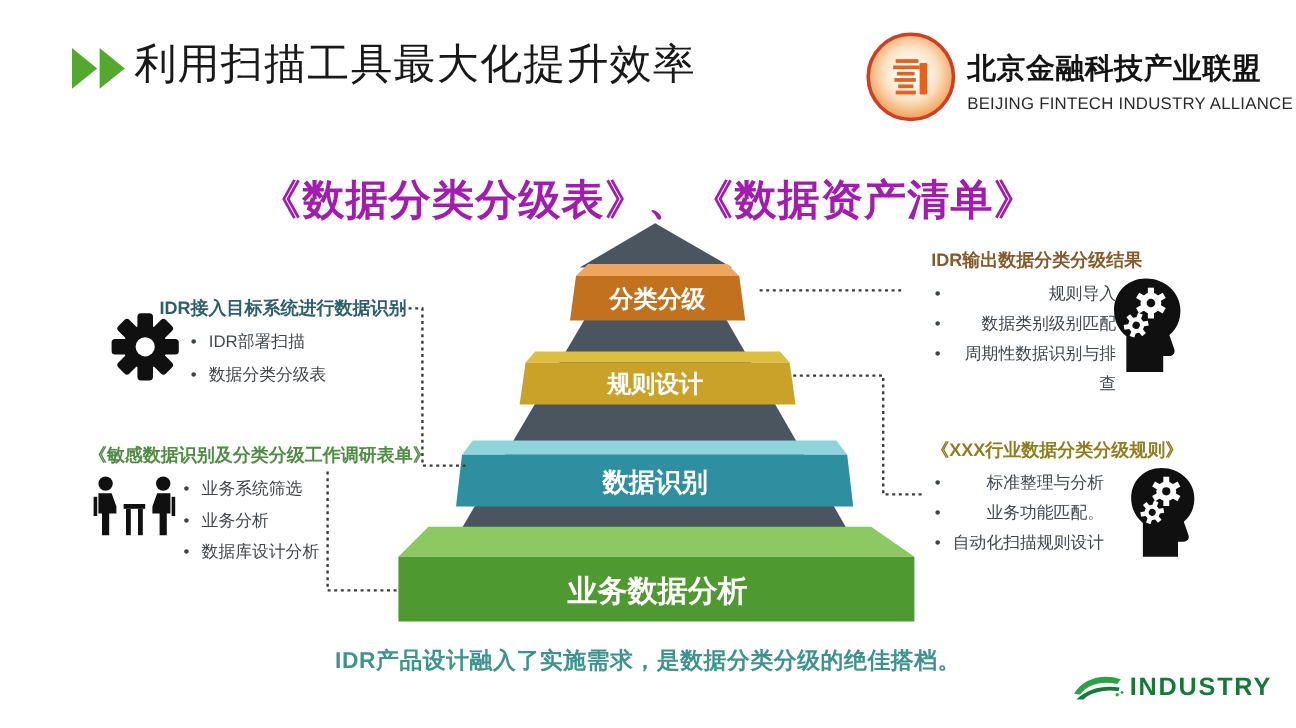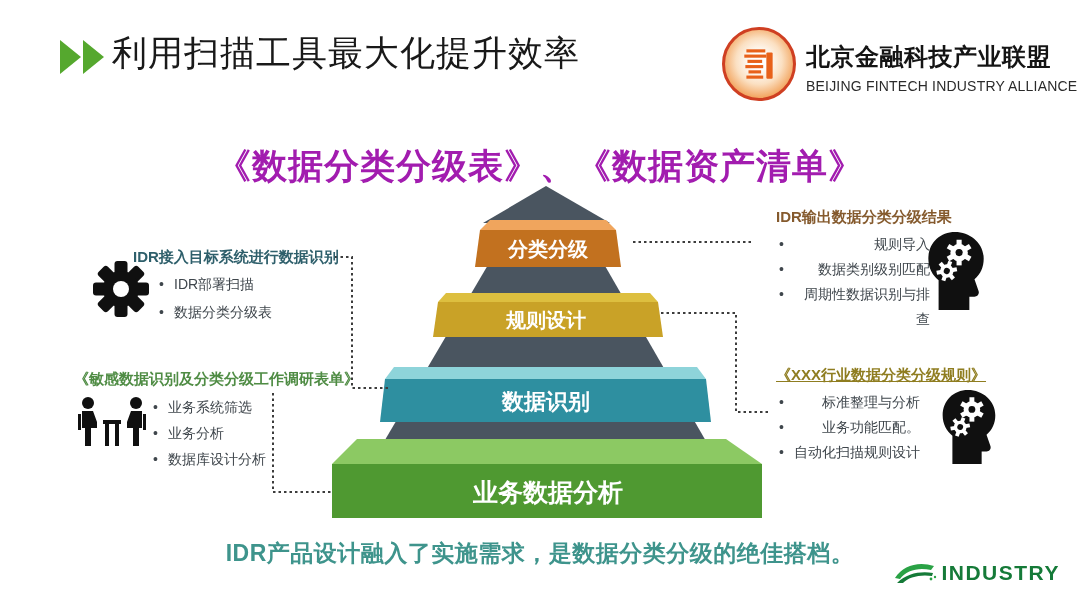--- a/index.html
+++ b/index.html
@@ -32,21 +32,21 @@
   .c-brown{color:#855a2d;}
   .c-gold{color:#8f7d20;}
   .bullets{position:absolute;margin:0;padding:0;list-style:none;}
   .bullets li{position:relative;padding-left:16px;font-size:14px;color:#3f464c;}
   .bullets li::before{content:"\2022";position:absolute;left:1px;top:0;color:#3f464c;}
   .lh28 li{line-height:28px;}
   .lh26 li{line-height:26px;}
   .lh25 li{line-height:25px;text-align:right;}
   .icon{position:absolute;}
   
-  #footer-note{position:absolute;left:0;right:0;top:538px;text-align:center;font-size:23px;font-weight:bold;color:#3e948c;letter-spacing:0.5px;}
+  #footer-note{position:absolute;left:0;right:0;top:538px;text-align:center;font-size:19px;font-weight:bold;color:#3e948c;letter-spacing:0.5px;}
   #nsfocus{position:absolute;right:20px;top:558px;display:flex;align-items:center;gap:4px;}
   #nsfocus-text{font-size:21px;font-weight:bold;color:#157a38;letter-spacing:1.5px;}
 </style>
 </head>
 <body>
 
 <div id="slide">
 
   <div id="chev1" class="chevron"></div>
   <div id="chev2" class="chevron"></div>
@@ -162,21 +162,21 @@
       <g fill="#ffffff">
         <rect x="-2" y="-10" width="4" height="20"></rect>
         <rect x="-2" y="-10" width="4" height="20" transform="rotate(60)"></rect>
         <rect x="-2" y="-10" width="4" height="20" transform="rotate(120)"></rect>
         <circle r="6.5"></circle>
       </g>
       <circle r="3" fill="#101010"></circle>
     </g>
   </svg>
 
-  <div class="ann-heading c-gold" style="left:776px;top:366px;text-decoration:underline;">《XXX行业数据分类分级规则》</div>
+  <div class="ann-heading c-gold" style="left:776px;top:366px;">《XXX行业数据分类分级规则》</div>
   <ul class="bullets lh25" style="left:778px;top:390px;">
     <li>标准整理与分析</li>
     <li>业务功能匹配。</li>
     <li>自动化扫描规则设计</li>
   </ul>
   <svg class="icon" style="left:938px;top:388px;" width="60" height="78" viewBox="0 0 60 80">
     <path fill="#101010" d="M30 2c-15 0-26 11-26 26 0 9 4 16 10 21v29h30V65h5c3 0 5-2.5 4-5.5L49 48c6-5 9-12 9-20C58 13 45 2 30 2z"></path>
     <g transform="translate(34,22)">
       <g fill="#ffffff">
         <rect x="-2.5" y="-12.5" width="5" height="25"></rect>

